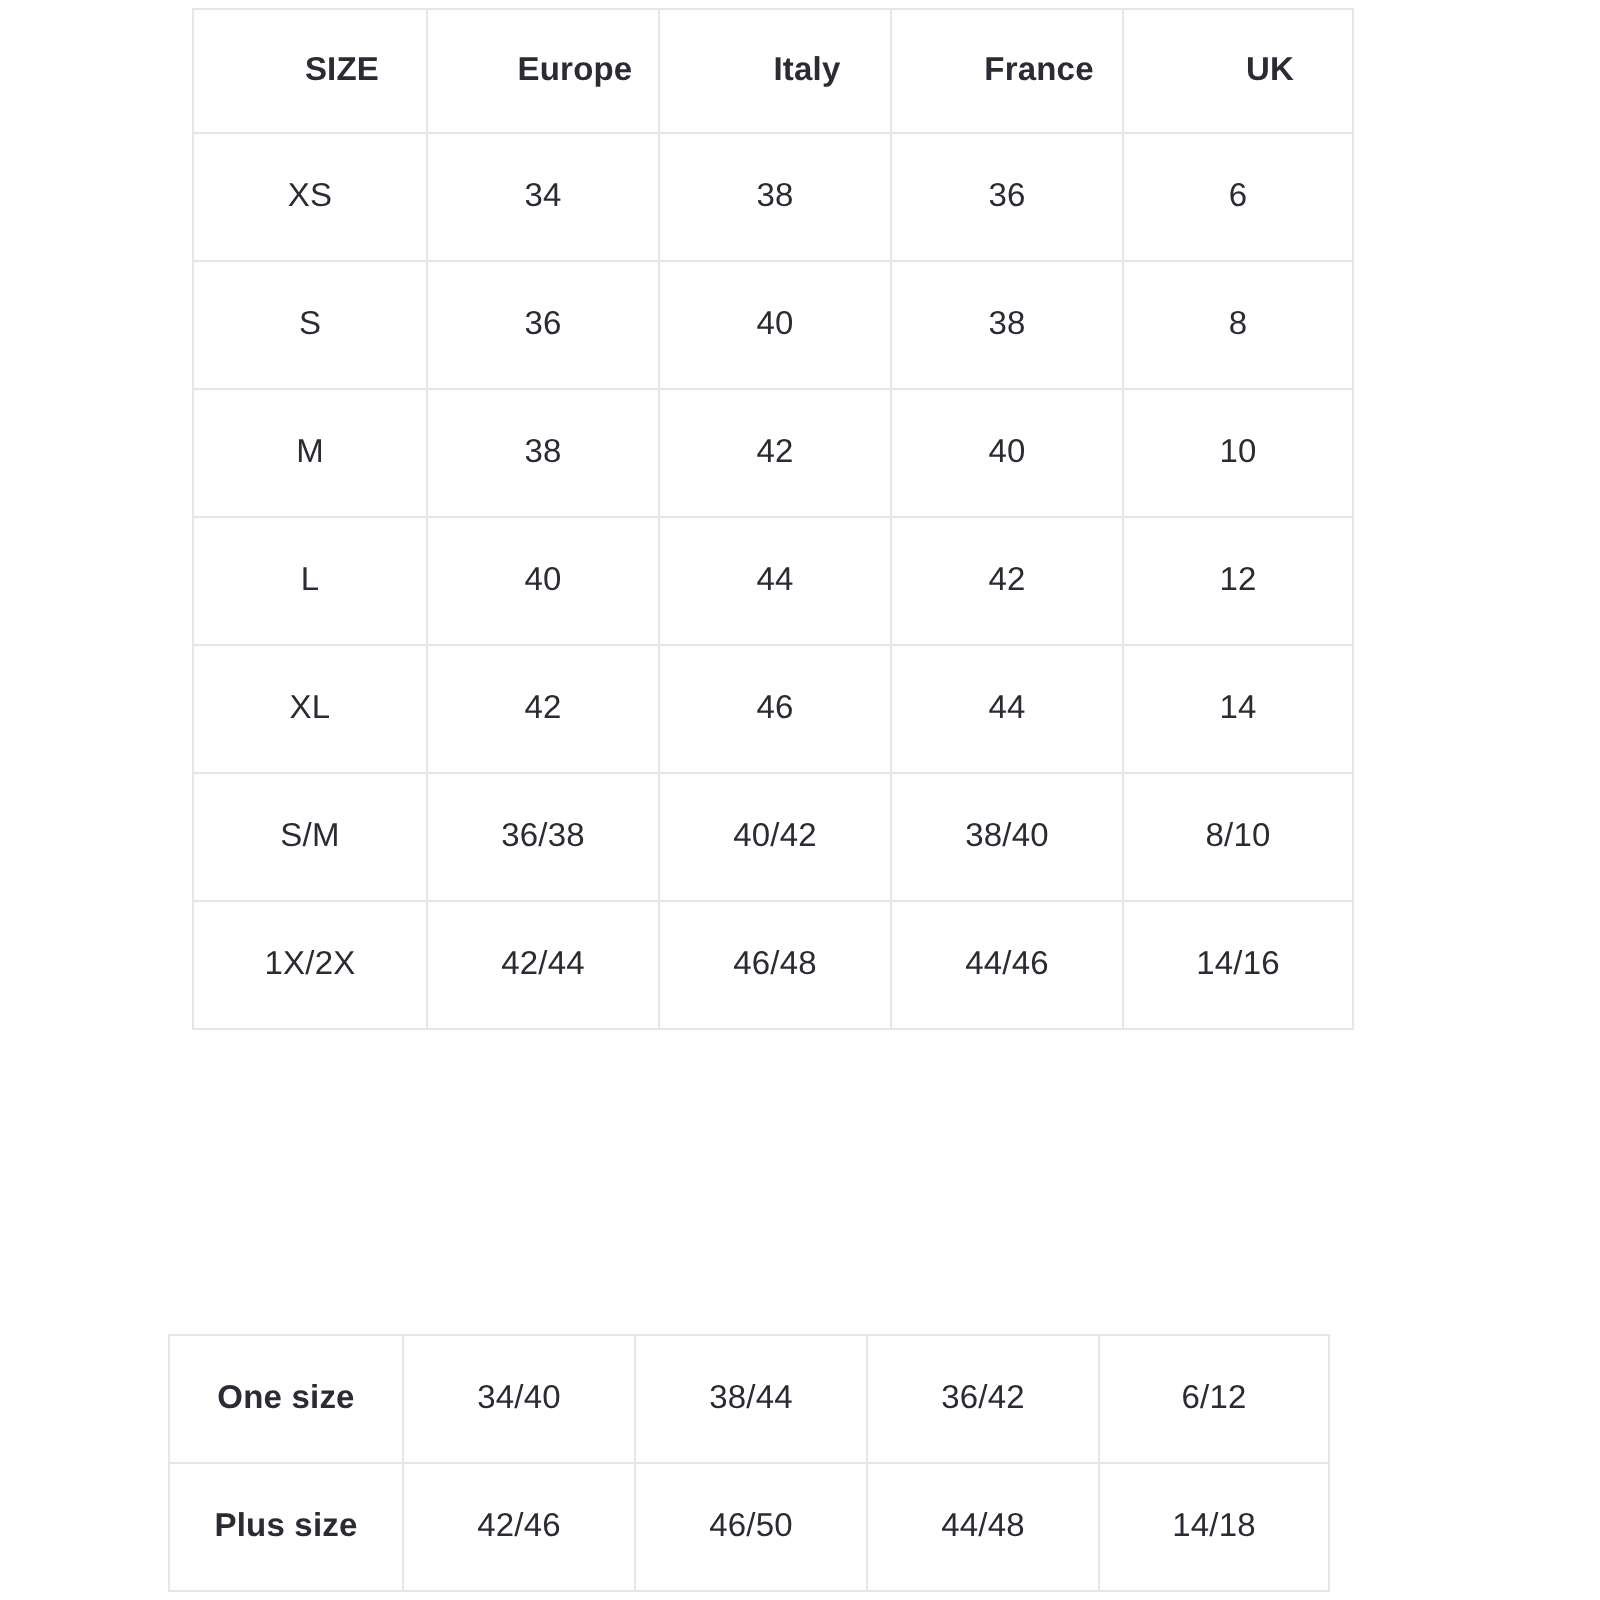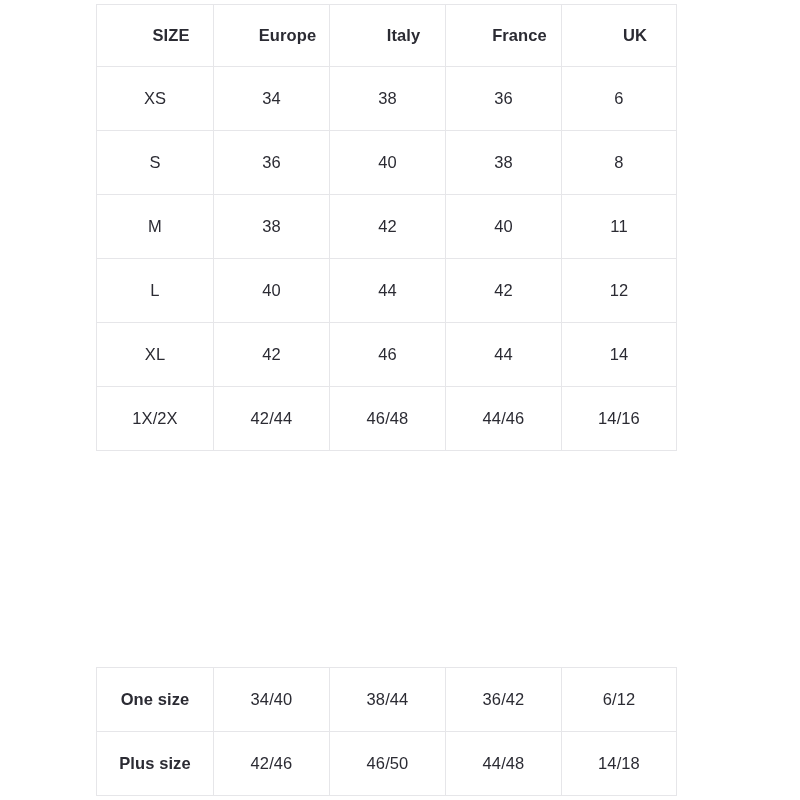--- a/index.html
+++ b/index.html
@@ -26,21 +26,21 @@
     background: #ffffff;
   }
   .size-table.main {
     position: absolute;
     left: 96px;
     top: 4px;
     width: 580px;
   }
   .size-table.extra {
     position: absolute;
-    left: 96px;
+    left: 84px;
     top: 667px;
     width: 580px;
     padding-left: 24px;
   }
   .size-table col.c0 { width: 117px; }
   .size-table col.c1 { width: 116px; }
   .size-table col.c2 { width: 116px; }
   .size-table col.c3 { width: 116px; }
   .size-table col.c4 { width: 115px; }
 
@@ -106,35 +106,42 @@
         <td>36</td>
         <td>40</td>
         <td>38</td>
         <td>8</td>
       </tr>
       <tr>
         <td class="rowhead">M</td>
         <td>38</td>
         <td>42</td>
         <td>40</td>
-        <td>11</td>
+        <td>10</td>
       </tr>
       <tr>
         <td class="rowhead">L</td>
         <td>40</td>
         <td>44</td>
         <td>42</td>
         <td>12</td>
       </tr>
       <tr>
         <td class="rowhead">XL</td>
         <td>42</td>
         <td>46</td>
         <td>44</td>
         <td>14</td>
+      </tr>
+      <tr>
+        <td class="rowhead">S/M</td>
+        <td>36/38</td>
+        <td>40/42</td>
+        <td>38/40</td>
+        <td>8/10</td>
       </tr>
       <tr>
         <td class="rowhead">1X/2X</td>
         <td>42/44</td>
         <td>46/48</td>
         <td>44/46</td>
         <td>14/16</td>
       </tr>
     </tbody>
   </table>

